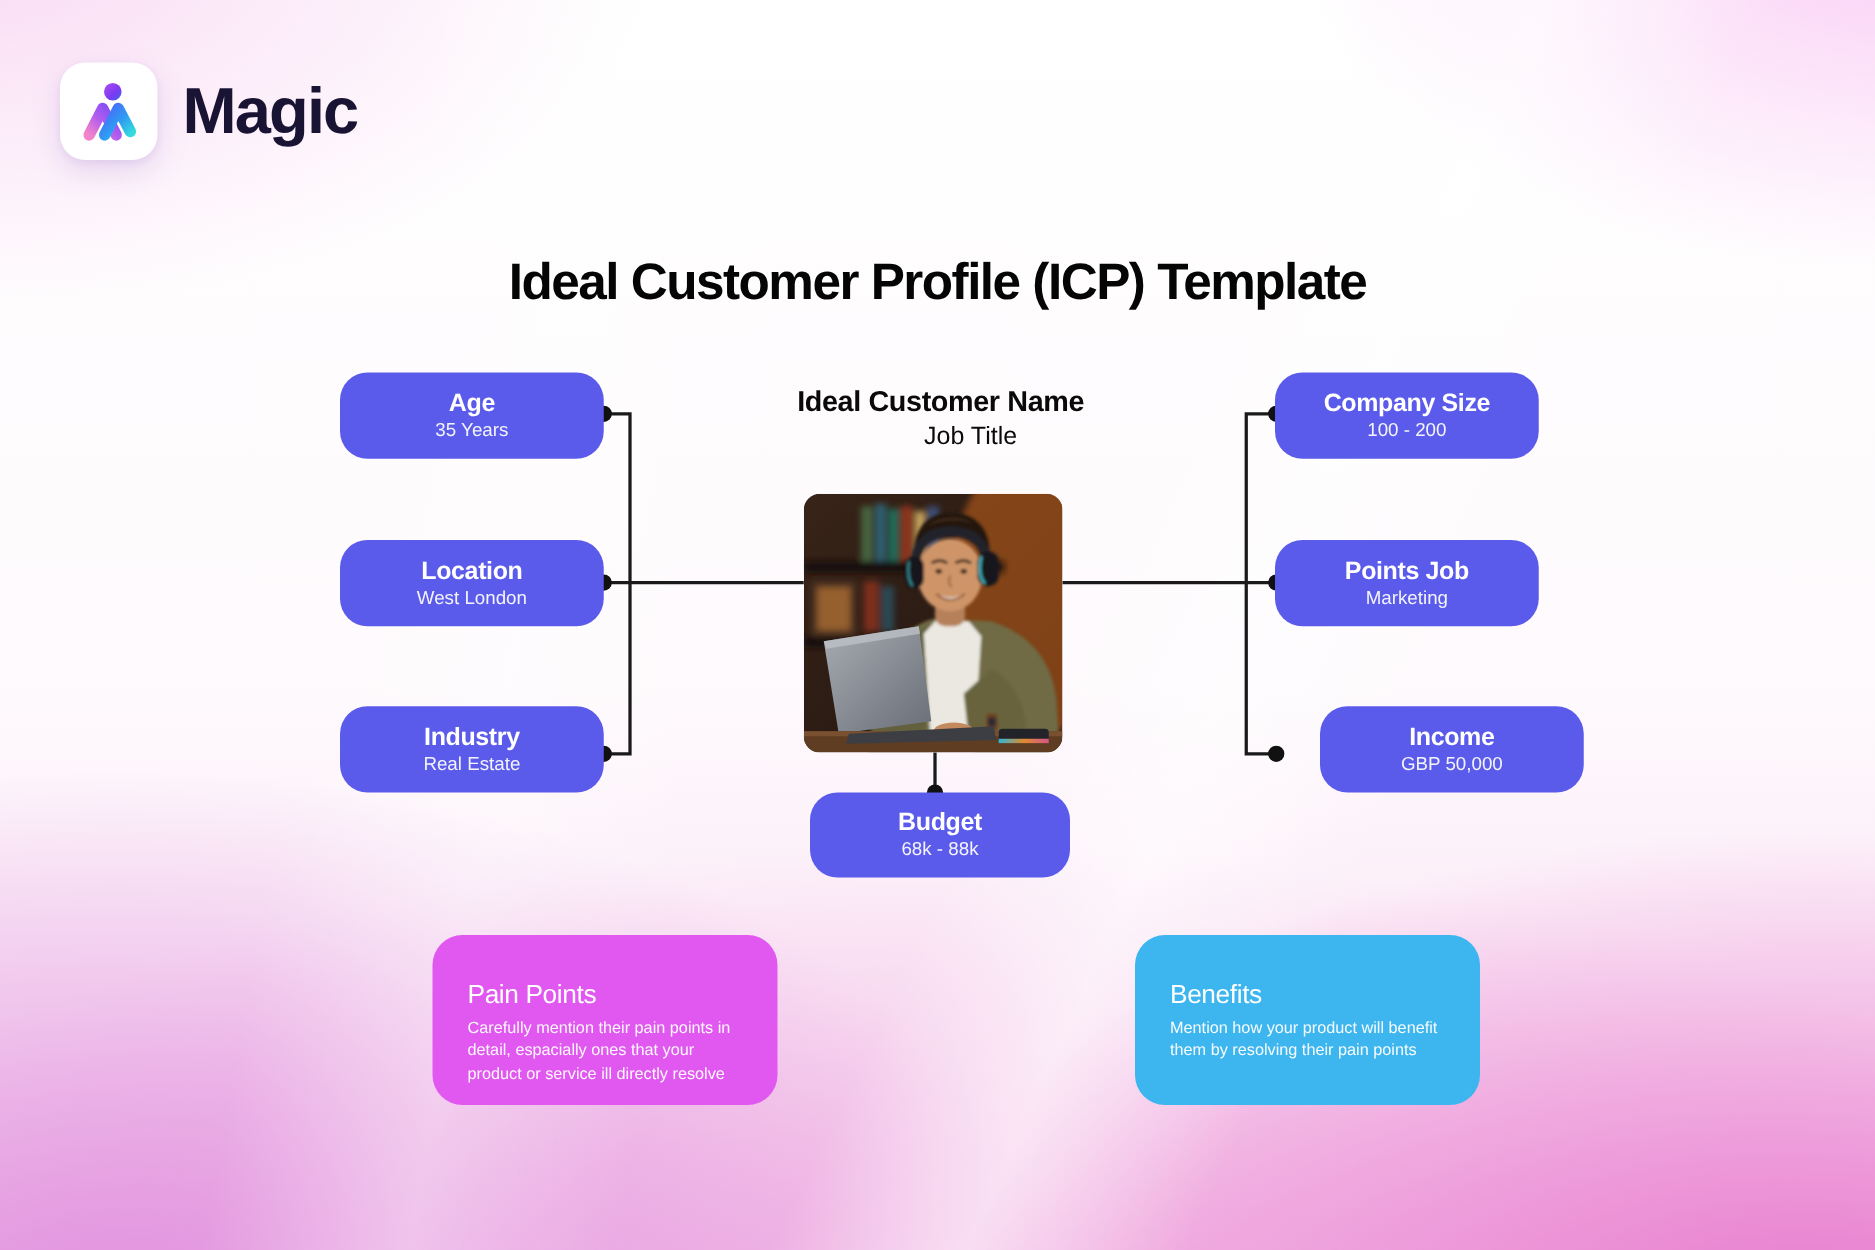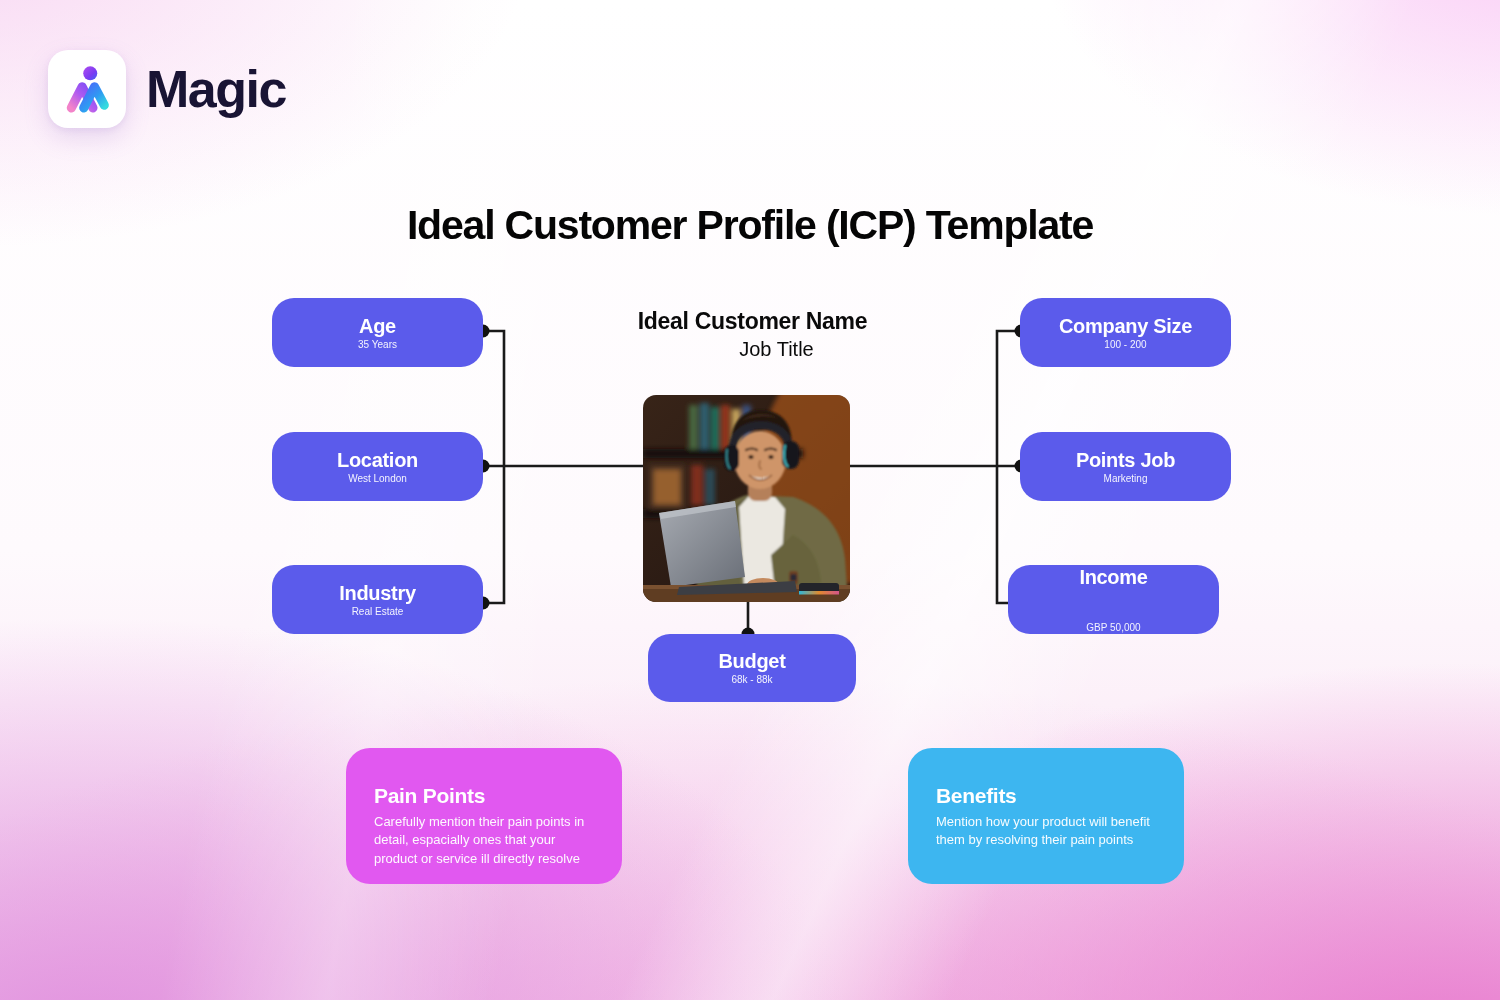--- a/index.html
+++ b/index.html
@@ -39,27 +39,27 @@
   .connectors { position: absolute; left: 0; top: 0; pointer-events: none; }
 
   
   .node {
     position: absolute; width: 211px; height: 69px; border-radius: 22px;
     background: #5b5beb; color: #ffffff;
     display: flex; flex-direction: column; align-items: center; justify-content: center;
     text-align: center; line-height: 1.25;
   }
   .node-label { font-size: 20px; font-weight: 700; letter-spacing: -0.3px; }
-  .node-value { font-size: 10px; color: rgba(255,255,255,0.93); }
+  .node-value { font-size: 15px; color: rgba(255,255,255,0.93); }
   .pos-age      { left: 272px; top: 298px; }
   .pos-location { left: 272px; top: 432px; }
   .pos-industry { left: 272px; top: 565px; }
   .pos-company  { left: 1020px; top: 298px; }
   .pos-dailyjob { left: 1020px; top: 432px; }
-  .pos-income   { left: 1008px; top: 565px; justify-content: space-between; }
+  .pos-income   { left: 1056px; top: 565px; }
   .pos-budget   { left: 648px;  top: 634px; width: 208px; height: 68px; }
 
   
   .center-name {
     position: absolute; left: 560px; width: 385px; top: 308px; text-align: center;
     font-size: 23px; font-weight: 700; color: #0a0a0a; letter-spacing: -0.3px;
   }
   .center-job {
     position: absolute; left: 584px; width: 385px; top: 338px; text-align: center;
     font-size: 20px; font-weight: 400; color: #0a0a0a;
@@ -69,21 +69,21 @@
     border-radius: 13px; overflow: hidden;
   }
 
   
   .callout {
     position: absolute; top: 748px; width: 276px; height: 136px; border-radius: 24px;
     color: #ffffff; padding: 36px 24px 0 28px;
   }
   .callout-pain { left: 346px; background: #e158f0; }
   .callout-benefits { left: 908px; background: #3db6f0; }
-  .callout-title { font-size: 21px; font-weight: 700; letter-spacing: -0.3px; margin-bottom: 5px; }
+  .callout-title { font-size: 21px; font-weight: 400; letter-spacing: -0.3px; margin-bottom: 5px; }
   .callout-body { font-size: 13px; line-height: 1.42; color: rgba(255,255,255,0.96); }
 </style>
 </head>
 <body>
 
 <div class="stage">
 
   <div class="brand">
     <div class="logo-card">
       <svg width="54" height="54" viewBox="0 0 100 100" aria-hidden="true">

